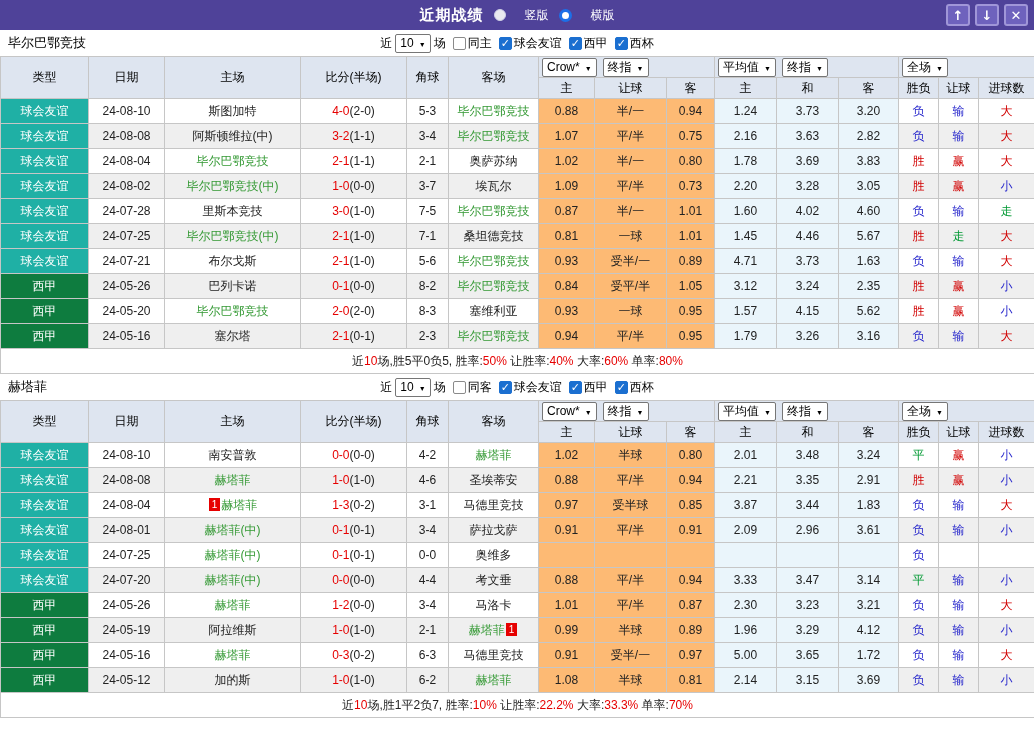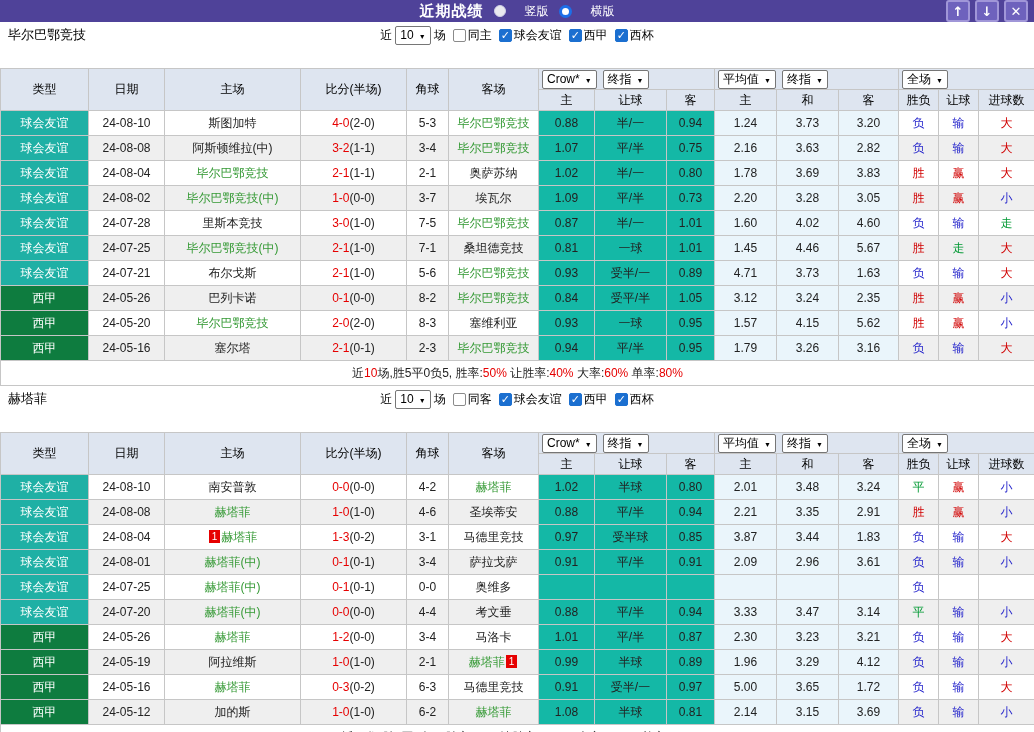--- a/index.html
+++ b/index.html
@@ -4,21 +4,21 @@
 <style>
   * { box-sizing: border-box; }
   html,body { margin:0; padding:0; background:#fff; }
   body {
     width:1034px;
     font-family:"Liberation Sans","DejaVu Sans",sans-serif;
     font-size:12px; color:#222;
   }
   
   .titlebar {
-    height:22px; background:#4f4299; position:relative;
+    height:30px; background:#4f4299; position:relative;
     display:flex; align-items:center;
   }
   .title-group {
     position:absolute; left:0; right:0; top:0; bottom:0;
     display:flex; justify-content:center; align-items:center; gap:10px;
     color:#fff; pointer-events:none;
   }
   .title-group > * { pointer-events:auto; }
   .main-title { font-size:15px; font-weight:bold; letter-spacing:1px; }
   .radio-label { display:inline-flex; align-items:center; gap:19px; font-size:12px; cursor:pointer; }
@@ -47,29 +47,29 @@
     border:1px solid #767676; border-radius:2px; background:#fff;
     height:19px; padding:0 4px; margin:0 3px; cursor:pointer; color:#000;
   }
   .select .arr::after { content:"▼"; font-size:7px; color:#000; }
   
   .cb { width:13px; height:13px; display:inline-block; border-radius:2px; margin:0 2px 0 7px; cursor:pointer; position:relative; }
   .cb.on  { background:#1b6fd0; border:1px solid #1b6fd0; }
   .cb.on::after { content:"✓"; position:absolute; left:1px; top:-1px; color:#fff; font-size:11px; font-weight:bold; }
   .cb.off { background:#fff; border:1px solid #8a8a8a; }
   
-  table { border-collapse:collapse; table-layout:fixed; width:1034px;margin-top:20px; }
+  table { border-collapse:collapse; table-layout:fixed; width:1034px; }
   th,td { border:1px solid #c6c6c6; text-align:center; padding:0; overflow:hidden; white-space:nowrap; }
   thead th { background:#dee5f0; font-weight:normal; height:21px; font-size:12px; color:#000; }
   thead .grp-cell { background:#dee5f0; }
   .grp-inner { display:flex; justify-content:flex-start; align-items:center; }
   tbody td { height:25px; font-size:12px; color:#222; }
   tbody tr:nth-child(odd) td  { background:#fff; }
   tbody tr:nth-child(even) td { background:#efefef; }
-  tbody tr td.crow { background:#14b8a6; }
+  tbody tr td.crow { background:#fdba74; }
   tbody tr td.avg  { background:#eaf5fb; }
   tbody tr td.type { color:#fff; }
   tbody tr td.type.friendly { background:#1fb0a5; }
   tbody tr td.type.liga     { background:#0e7c3f; }
   .ft { color:#e60000; }
   .team.hl { color:#339933; }
   td.res.r { color:#d10000; }
   td.res.b { color:#2626cc; }
   td.res.g { color:#009933; }
   .rc {

